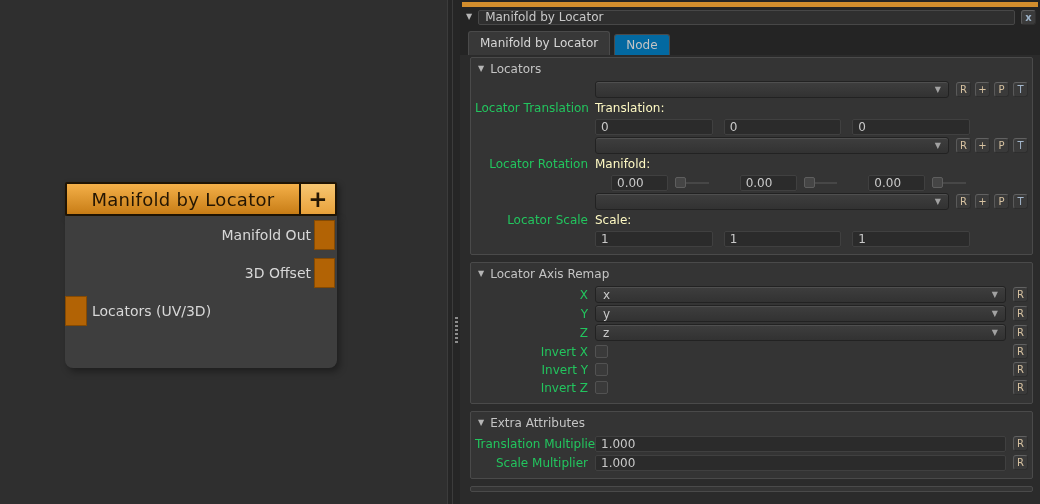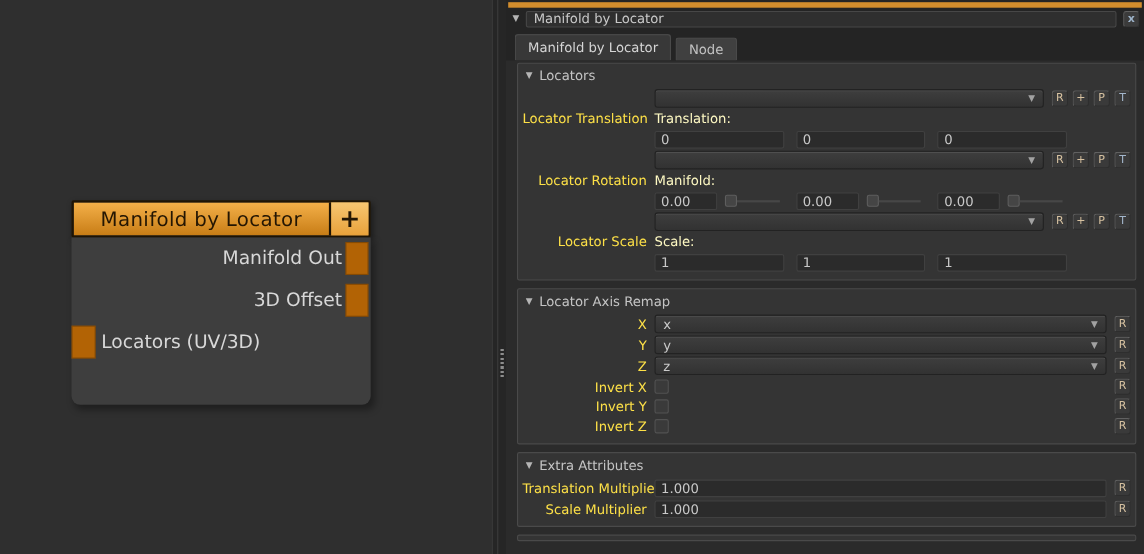--- a/index.html
+++ b/index.html
@@ -15,21 +15,21 @@
                  background:linear-gradient(#f4b049,#c87d16);
                  box-shadow:2px 3px 6px rgba(0,0,0,0.45); }
   .node-title { flex:1; display:flex; align-items:center; justify-content:center;
                 font-size:18px; color:#241603; letter-spacing:0.3px; }
   .node-add { width:36px; border-left:2px solid #1f1404; display:flex; align-items:center;
               justify-content:center; background:linear-gradient(#f7c671,#e9a23b);
               font-size:23px; font-weight:bold; color:#241603; }
   .node-body { position:relative; background:#3e3e3e; height:152px;
                border-radius:0 0 8px 8px; box-shadow:3px 4px 7px rgba(0,0,0,0.35); }
   .body-row { position:relative; height:38px; display:flex; align-items:center;
-              justify-content:flex-end; padding-right:26px; font-size:17px; color:#d8d8d8; }
+              justify-content:flex-end; padding-right:26px; font-size:14px; color:#d8d8d8; }
   .body-row.in { justify-content:flex-start; padding-left:27px; }
   .port { position:absolute; right:2px; top:50%; transform:translateY(-50%);
           width:21px; height:30px; background:#b26305; border:1px solid rgba(0,0,0,0.25); }
   .body-row.in .port { left:0; right:auto; width:22px; }
 
   
   .splitter { width:13px; height:504px; background:#262626; border-left:1px solid #3c3c3c;
               position:relative; flex-shrink:0; }
   .splitter::before { content:""; position:absolute; left:4px; top:0; bottom:0; width:1px; background:#3c3c3c; }
   .splitter .grip { position:absolute; left:7px; top:317px; width:3px; height:26px;
@@ -42,52 +42,52 @@
                   padding:0 4px 0 6px; gap:6px; }
   .tri { color:#b5b5b5; font-size:8px; line-height:1; flex-shrink:0; }
   .name-field { flex:1; height:15px; line-height:13px; background:#2f2f2f; border:1px solid #474747;
                 border-radius:2px; padding:0 6px; color:#c9c9c9; font-size:12px; }
   .close-btn { width:15px; height:15px; background:#3b3b3b; border:1px solid;
                border-color:#606060 #303030 #303030 #5a5a5a; border-radius:3px;
                color:#9db3c9; font-size:10px; font-weight:bold; display:flex;
                align-items:center; justify-content:center; flex-shrink:0; }
 
   .tabbar { height:29px; display:flex; align-items:flex-end; padding-left:8px; gap:4px; }
-  .tab { background:#404040; color:#c3c3c3; border:1px solid #4a4a4a; border-bottom:none;
+  .tab { background:#0369a1; color:#c3c3c3; border:1px solid #4a4a4a; border-bottom:none;
          border-radius:3px 3px 0 0; padding:3px 11px 3px; font-size:12px; }
   .tab.active { background:#383838; color:#d6d6d6; padding:4px 11px 5px; }
 
   .content { flex:1; background:#2b2b2b; padding:2px 7px 0 10px; overflow:hidden; }
   .group { border:1px solid #4a4a4a; background:#343434; border-radius:2px;
            margin-bottom:7px; padding:2px 4px 5px; }
   .group-title { display:flex; align-items:center; gap:6px; padding:2px 2px 3px 3px; color:#c4c4c4; }
   .group.cut { height:6px; padding:0; margin:0; overflow:hidden; }
 
   .prow { display:flex; align-items:center; margin:2px 0; min-height:17px; }
   .prow.tight { min-height:14px; margin:3px 0; }
-  .plabel { width:120px; text-align:right; padding-right:7px; color:#fde047; flex-shrink:0; white-space:nowrap; }
+  .plabel { width:120px; text-align:right; padding-right:7px; color:#22c55e; flex-shrink:0; white-space:nowrap; }
   .pfield { flex:1; display:flex; align-items:center; min-width:0; }
   .pbtns { display:flex; gap:4px; margin-left:7px; flex-shrink:0; }
   .sbtn { width:15px; height:15px; background:#3a3a3a; border:1px solid;
           border-color:#616161 #2e2e2e #2e2e2e #5a5a5a; border-radius:3px; font-size:10px;
           display:flex; align-items:center; justify-content:center; }
   .sbtn.tan  { color:#d7c2a1; }
   .sbtn.blue { color:#a3b6cb; }
 
   .dropdown { flex:1; height:17px; background:linear-gradient(#3e3e3e,#323232);
               border:1px solid #222; box-shadow:inset 0 1px 0 #4f4f4f; border-radius:3px;
               display:flex; align-items:center; padding:0 7px; color:#cacaca; }
   .dd-arrow { margin-left:auto; font-size:8px; color:#a2a2a2; }
 
   .caption { color:#fef9c3; }
   .nfield { height:16px; background:#2b2b2b; border:1px solid #404040; border-radius:2px;
             padding:0 5px; line-height:14px; color:#c9c9c9; overflow:hidden; white-space:nowrap; }
   .triple { flex:1; display:flex; gap:11px; margin-right:58px; }
   .triple .nfield { flex:1; }
-  .rcell { flex:1; display:flex; align-items:center; min-width:0; }
+  .rcell { flex:1; display:flex; align-items:center; min-width:0;margin-left:16px; }
   .rcell .nfield { width:57px; flex:none; }
   .slider { flex:1; display:flex; align-items:center; margin:0 4px 0 7px; }
   .shandle { width:11px; height:11px; background:#454545; border:1px solid #5e5e5e;
              border-radius:2px; flex-shrink:0; }
   .strack { flex:1; height:2px; background:#474747; }
   .checkbox { width:13px; height:13px; background:#3a3a3a; border:1px solid #525252; border-radius:2px; }
 </style>
 </head>
 <body>
 

